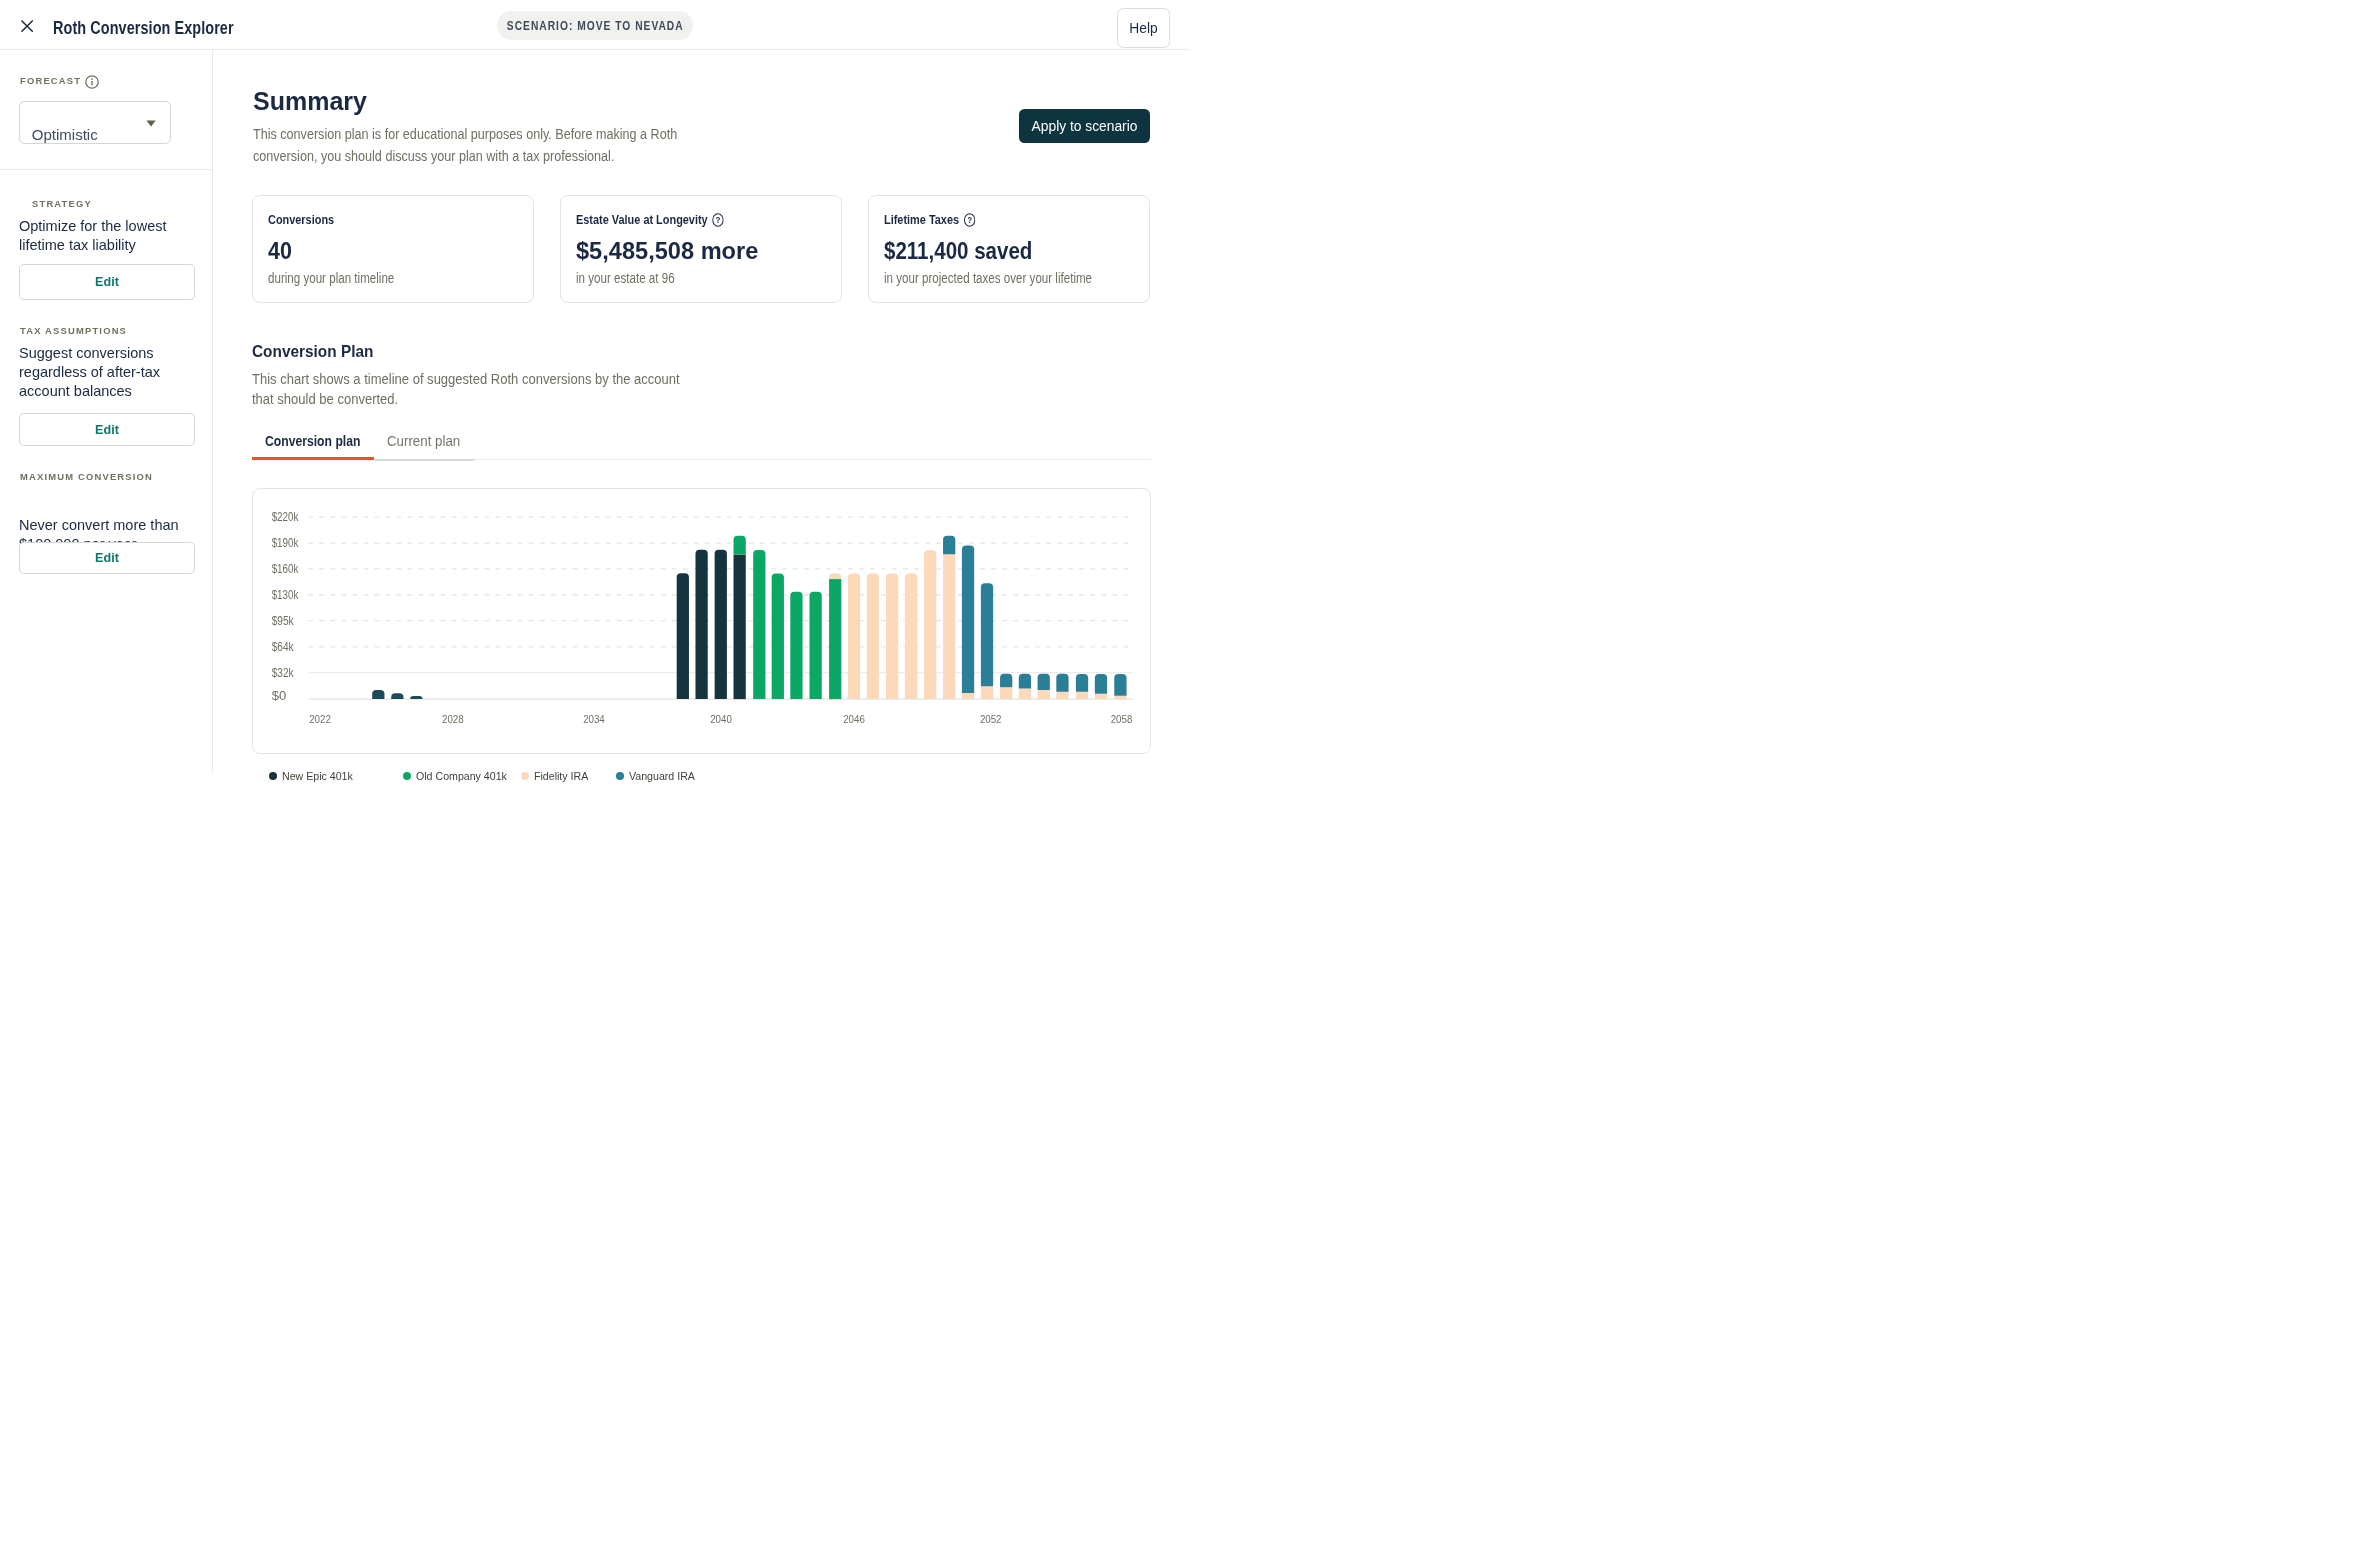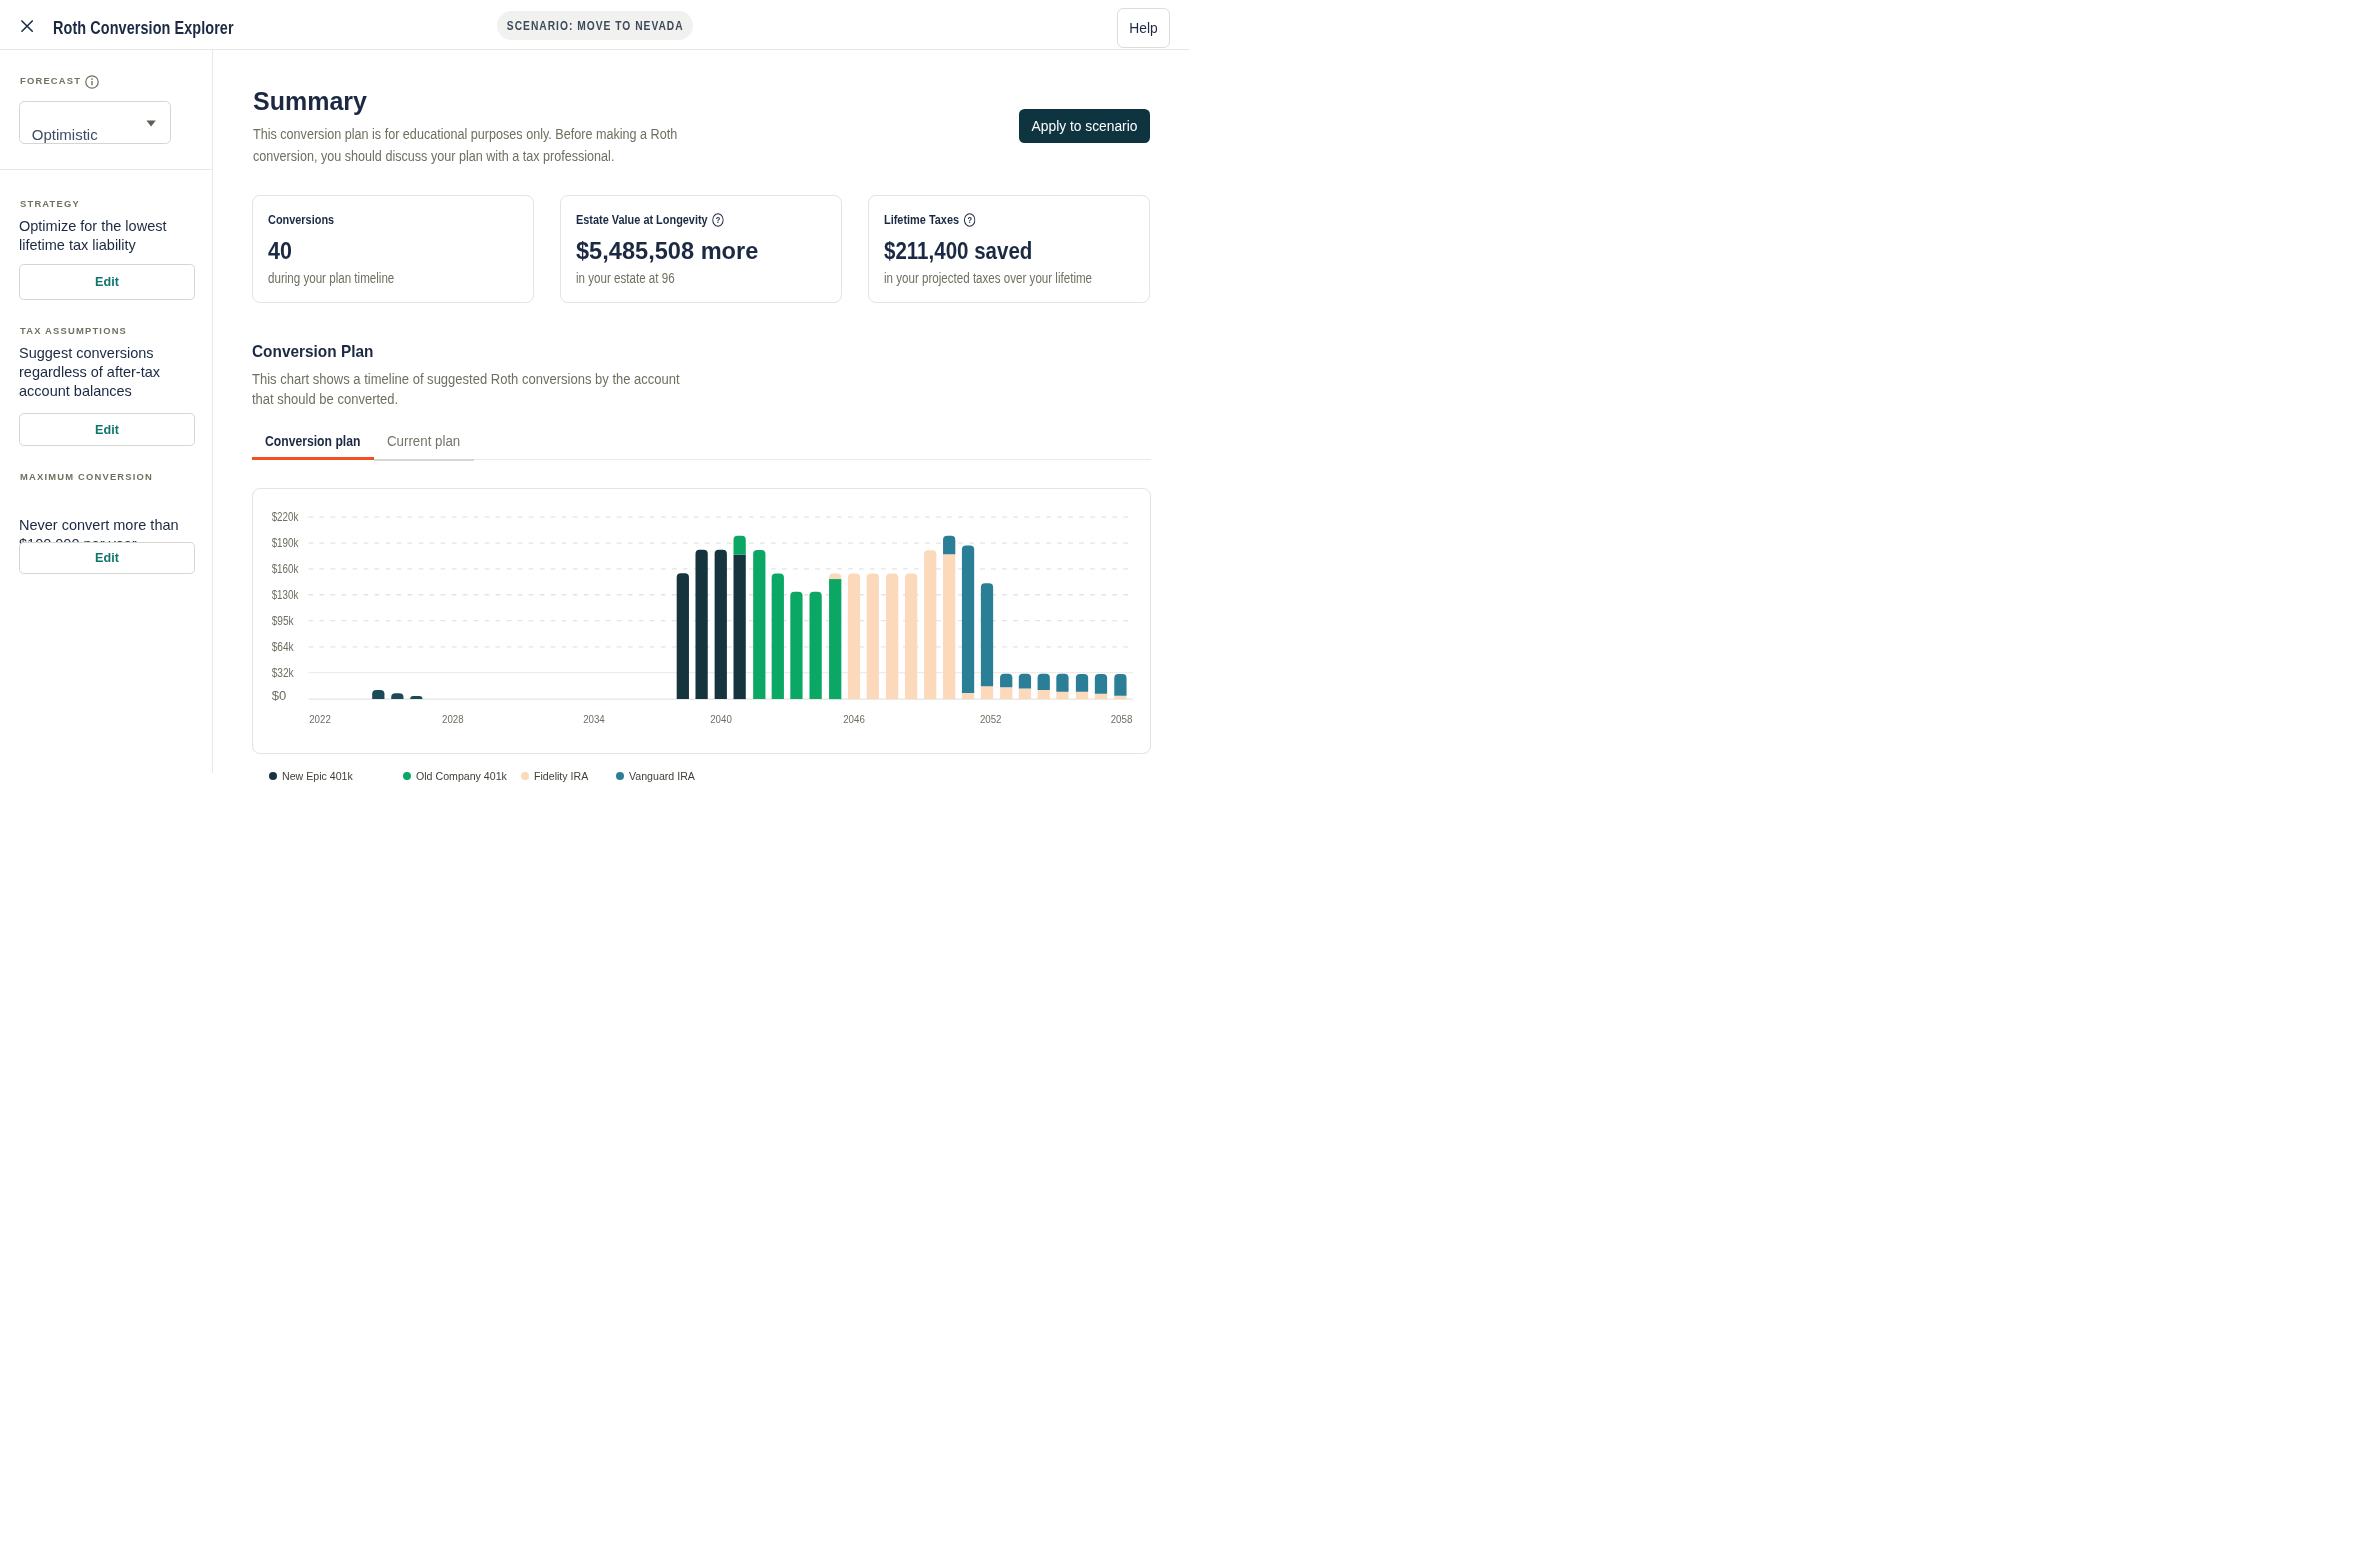--- a/index.html
+++ b/index.html
@@ -38,21 +38,21 @@
   <path d="M9 7.8 V13.2" stroke="#71715f" stroke-width="1.8" fill="none"></path>
 </svg>
 <div class="abs" style="left:19px;top:101px;width:152px;height:43px;border:0.8px solid #d6d6d0;border-radius:5.5px;display:flex;align-items:flex-end;">
   <span style="margin-left:11.8px;font-size:15px;color:#3c4d63;">Optimistic</span>
   <svg style="position:absolute;right:14px;top:18px;" width="10.2" height="7" viewBox="0 0 13 9">
       <path d="M0.5 0.5 H12.5 L6.5 8.4 Z" fill="#5f5f52"></path>
     </svg>
 </div>
 <div class="abs" style="left:0;top:169px;width:213px;height:0.8px;background:#e8e8e4;"></div>
 
-<div class="abs seclabel" style="left:20px;top:198px;">STRATEGY</div>
+<div class="abs seclabel" style="left:32px;top:198px;">STRATEGY</div>
 <div class="abs navy" style="left:19px;top:217px;font-size:14.5px;line-height:19px;width:177px;">Optimize for the lowest lifetime tax liability</div>
 <div class="abs btn-outline" style="left:19px;top:264px;width:176px;height:36px;">Edit</div>
 
 <div class="abs seclabel" style="left:20px;top:325px;">TAX ASSUMPTIONS</div>
 <div class="abs navy" style="left:19px;top:344px;font-size:14.5px;line-height:19px;width:177px;">Suggest conversions regardless of after-tax account balances</div>
 <div class="abs btn-outline" style="left:19px;top:413px;width:176px;height:33px;">Edit</div>
 
 <div class="abs seclabel" style="left:20px;top:471px;">MAXIMUM CONVERSION</div>
 <div class="abs navy" style="left:19px;top:492px;font-size:14.5px;line-height:19px;width:177px;margin-top:24px;">Never convert more than $100,000 per year</div>
 <div class="abs btn-outline" style="left:19px;top:542px;width:176px;height:32px;">Edit</div>

